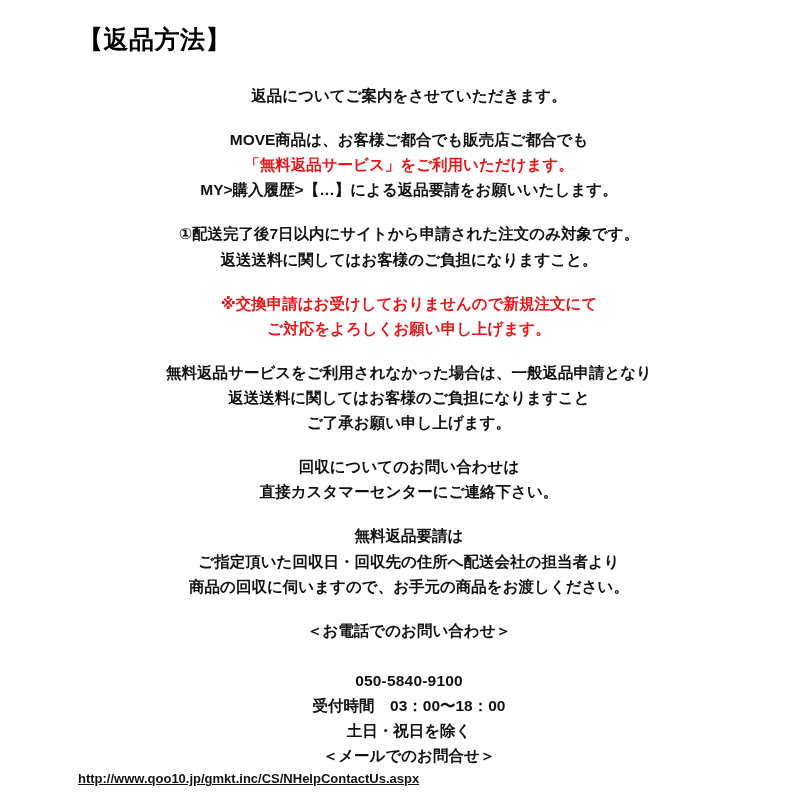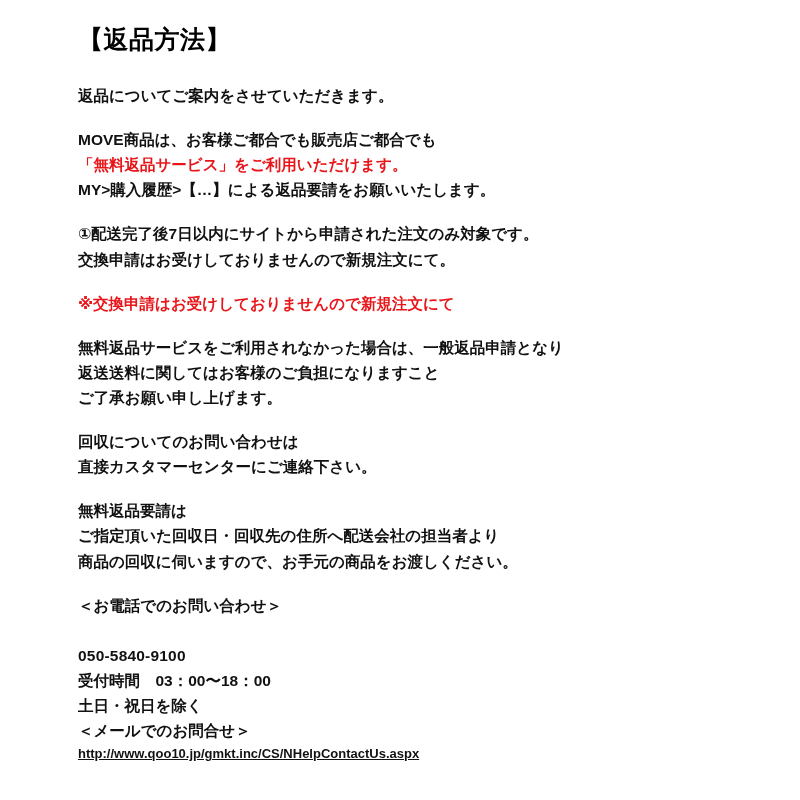--- a/index.html
+++ b/index.html
@@ -31,20 +31,21 @@
   }
   .block {
     margin-bottom: 19px;
   }
   .line {
     font-size: 15.5px;
     line-height: 1.62;
     white-space: pre-wrap;
     color: #111111;
     font-weight: bold;
+    text-align: center;
   }
   .line.red {
     color: #e8161a;
   }
   .line.mono-num {
     letter-spacing: 0.2px;
     margin-top: 25px;
   }
   a.link-anchor {
     color: #111111;
@@ -66,25 +67,26 @@
   </div>
 
   <div class="block">
     <div class="line">MOVE商品は、お客様ご都合でも販売店ご都合でも</div>
     <div class="line red">「無料返品サービス」をご利用いただけます。</div>
     <div class="line">MY&gt;購入履歴&gt;【…】による返品要請をお願いいたします。</div>
   </div>
 
   <div class="block">
     <div class="line">①配送完了後7日以内にサイトから申請された注文のみ対象です。</div>
-    <div class="line">交換申請はお受けしておりませんので新規注文にて。</div>
+    <div class="line">返送送料に関してはお客様のご負担になりますこと。</div>
   </div>
 
   <div class="block">
     <div class="line red">※交換申請はお受けしておりませんので新規注文にて</div>
+    <div class="line red">ご対応をよろしくお願い申し上げます。</div>
   </div>
 
   <div class="block">
     <div class="line">無料返品サービスをご利用されなかった場合は、一般返品申請となり</div>
     <div class="line">返送送料に関してはお客様のご負担になりますこと</div>
     <div class="line">ご了承お願い申し上げます。</div>
   </div>
 
   <div class="block">
     <div class="line">回収についてのお問い合わせは</div>

